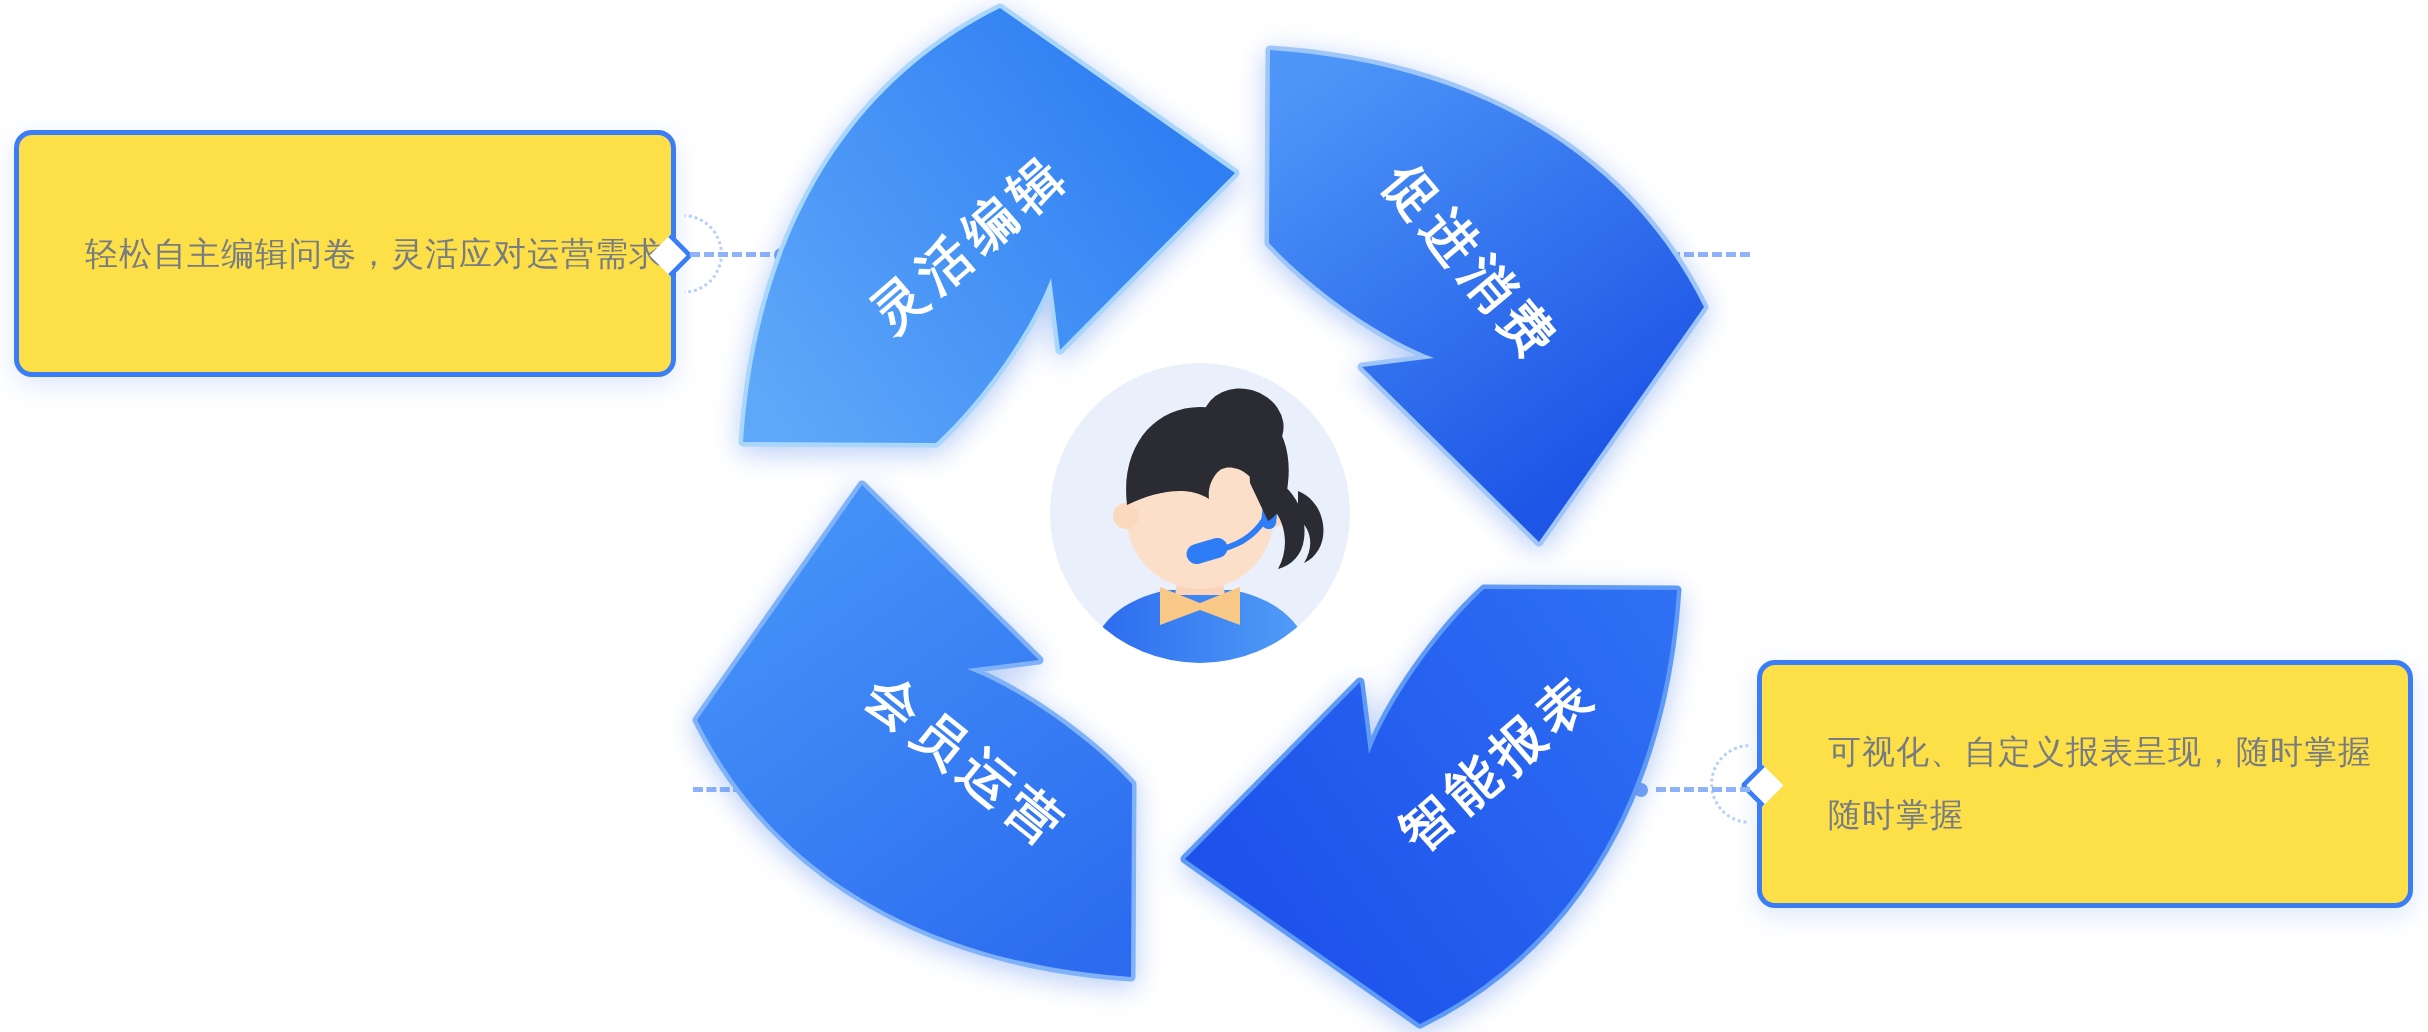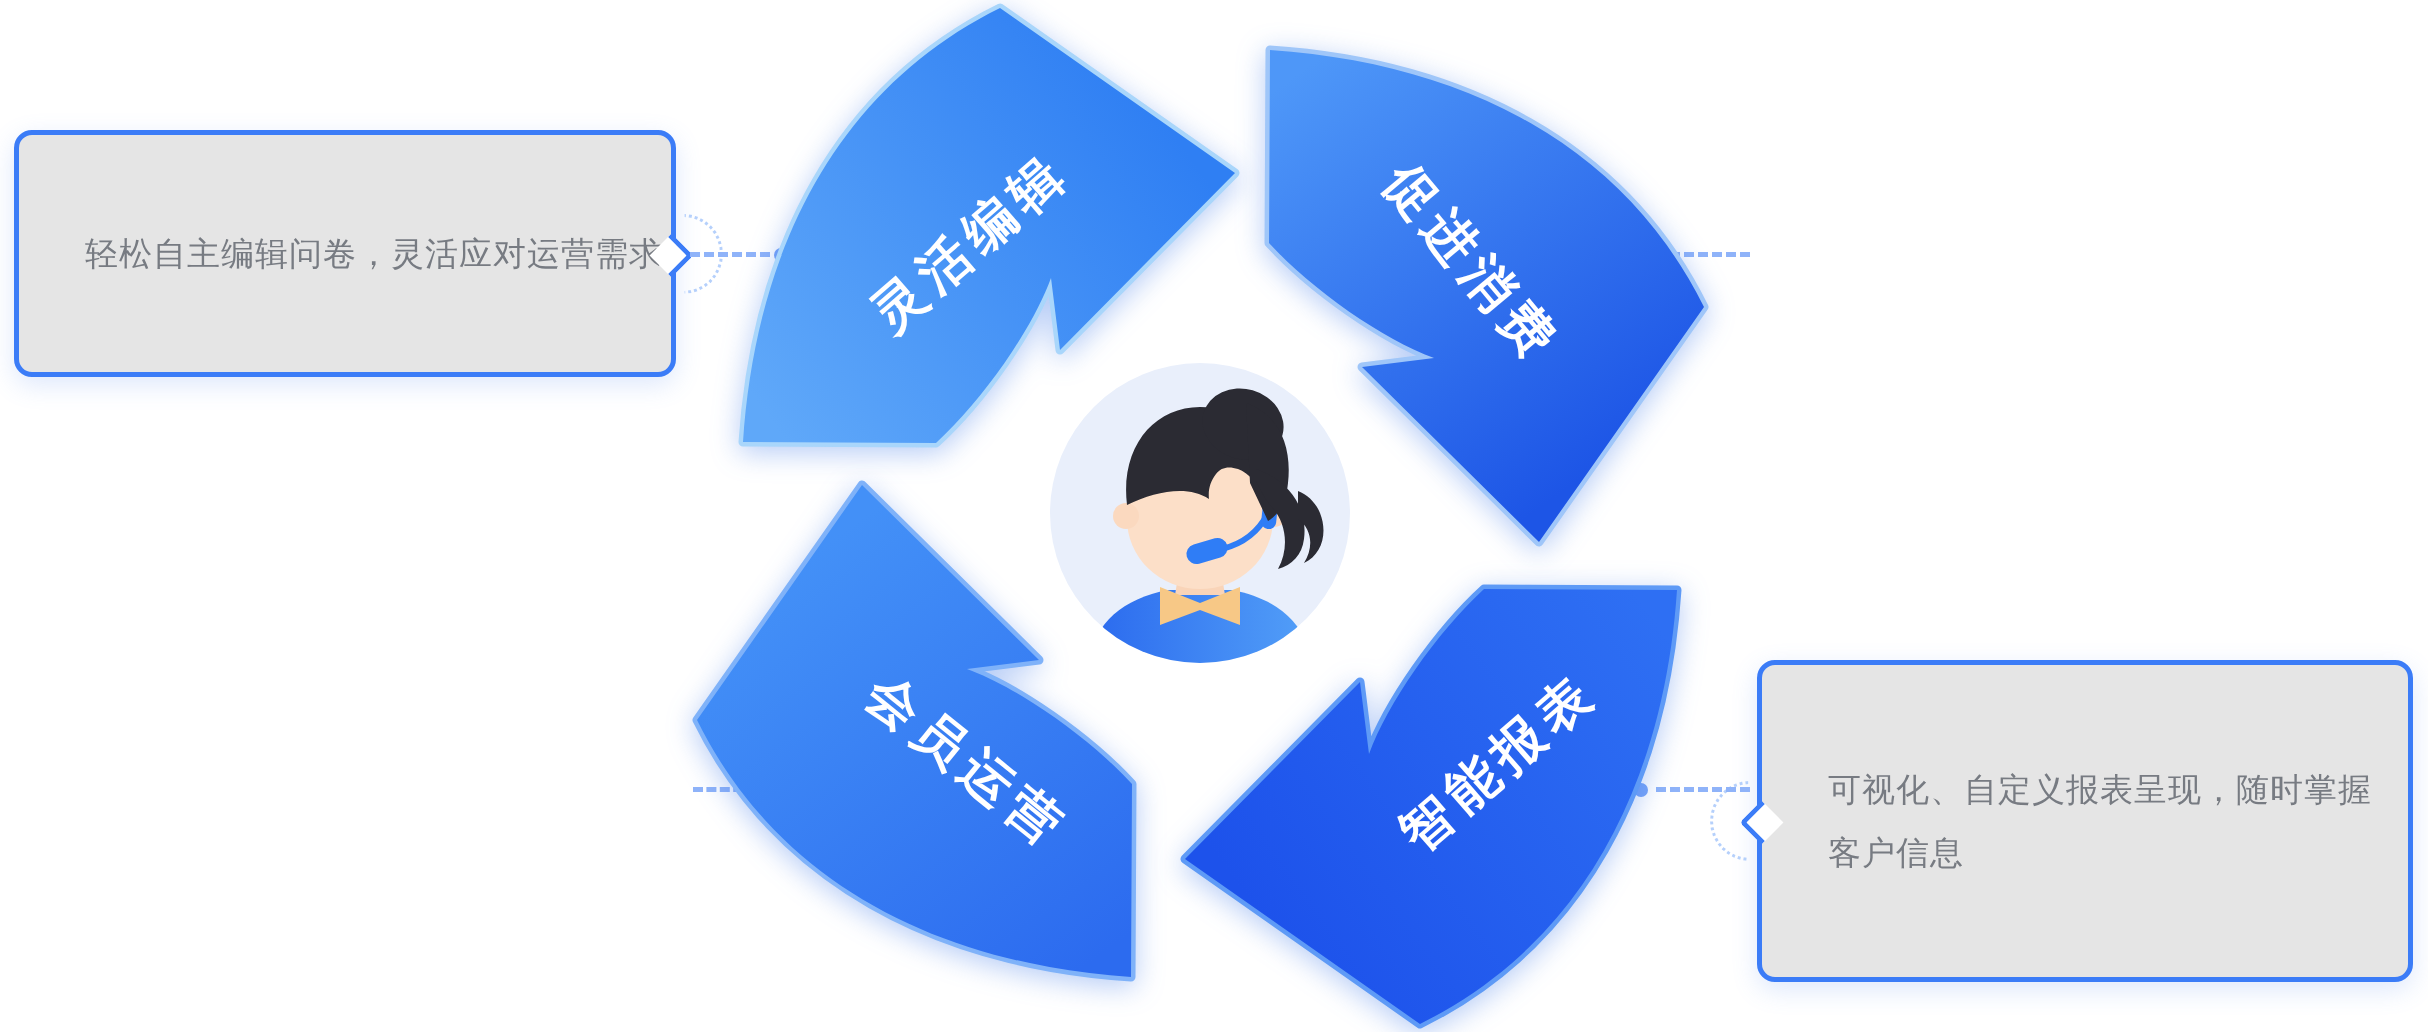--- a/index.html
+++ b/index.html
@@ -2,21 +2,21 @@
 <html><head>
 <meta charset="utf-8">
 <style>
   html,body{margin:0;padding:0;background:#fff;}
   .stage{
     position:relative;width:2428px;height:1032px;background:#fff;overflow:hidden;
     font-family:"Liberation Sans",sans-serif;
   }
   
   .callout{
-    position:absolute;background:#e5e5e5;border:5px solid #3b7cf7;border-radius:18px;
+    position:absolute;background:#fde047;border:5px solid #3b7cf7;border-radius:18px;
     box-shadow:0 8px 26px rgba(90,140,240,.20);
     display:flex;flex-direction:column;justify-content:center;
     padding:0 15px 0 66px;box-sizing:border-box;
   }
   .callout-line{
     font-size:33px;line-height:63px;color:#777b82;letter-spacing:1px;white-space:nowrap;
   }
   .caret{
     position:absolute;width:26px;height:26px;background:#fff;top:50%;
   }
@@ -52,23 +52,23 @@
 <div class="stage">
 
   <div class="callout" style="left:14px;top:130px;width:662px;height:247px;">
     <div class="callout-line">轻松自主编辑问卷，灵活应对运营需求</div>
     <div class="ripple right"></div>
     <div class="caret right"></div>
   </div>
 
 
 
-  <div class="callout" style="left:1757px;top:660px;width:656px;height:322px;">
+  <div class="callout" style="left:1757px;top:660px;width:656px;height:248px;font-family:Liberation Serif, serif;">
     <div class="callout-line">可视化、自定义报表呈现，随时掌握</div>
-    <div class="callout-line">客户信息</div>
+    <div class="callout-line">随时掌握</div>
     <div class="ripple left"></div>
     <div class="caret left"></div>
   </div>
 
   <div class="dash" style="left:690px;top:252px;width:80px;"></div>
   <div class="cdot" style="left:774px;top:248px;"></div>
 
   <div class="dash" style="left:1656px;top:252px;width:94px;"></div>
   <div class="cdot" style="left:1634px;top:248px;"></div>
 

